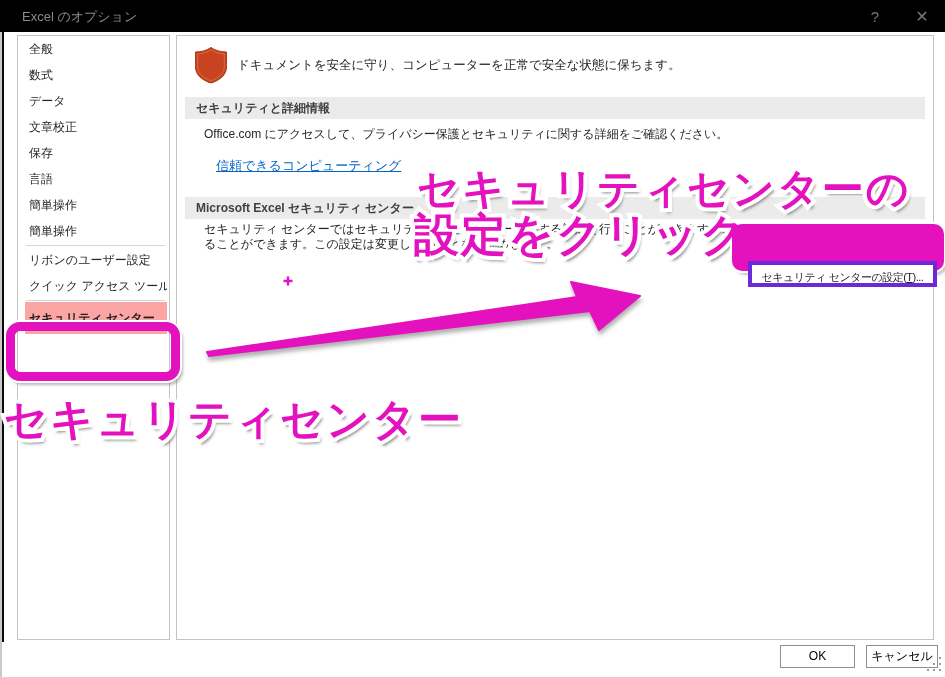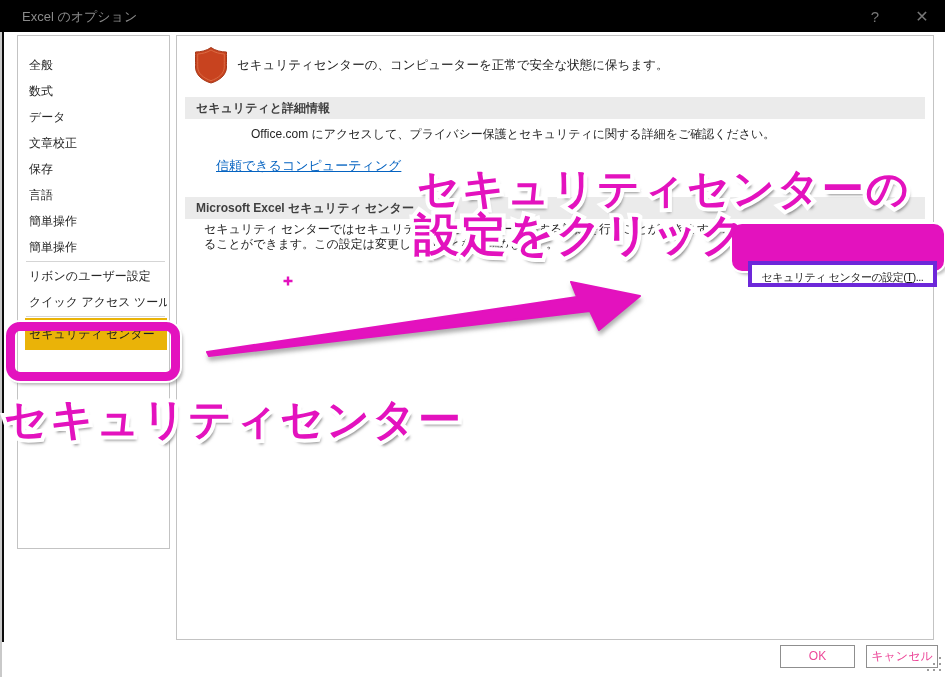--- a/index.html
+++ b/index.html
@@ -13,57 +13,57 @@
   .speck-red   { position:absolute; left:0; top:143; width:3px; height:10px; background:#7a2a1e; }
   .speck-green { position:absolute; left:0; top:613; width:3px; height:10px; background:#1f5c30; }
   .edge-bottom { position:absolute; left:0; top:674; width:945px; height:2px; background:#ababab; }
   .edge-right  { position:absolute; left:943; top:0; width:2px; height:677px; background:#c9c9c9; }
   .titlebar { position:absolute; left:0; top:0; width:945px; height:32px; background:#000000; }
   .title { position:absolute; left:22px; top:8px; font-size:13px; color:#8a8a8a; }
   .btn-help  { position:absolute; left:862px; top:5px; width:26px; height:24px; font-size:15px; color:#767676; text-align:center; line-height:24px; cursor:default; }
   .btn-close { position:absolute; left:908px; top:4px; width:28px; height:26px; font-size:16px; color:#767676; text-align:center; line-height:26px; cursor:default; }
   
   .sidebar {
-    position:absolute; left:17px; top:35px; width:153px; height:514px;
-    background:#fff; border:1px solid #c3c3c3; padding-top:16px; overflow:hidden;
+    position:absolute; left:17px; top:35px; width:153px; height:605px;
+    background:#fff; border:1px solid #c3c3c3; padding-top:0; overflow:hidden;
   }
   .side-item {
     height:26px; line-height:26px; font-size:12px; color:#262626;
     margin:0 2px 0 7px; padding-left:4px; white-space:nowrap; overflow:hidden; cursor:default;
   }
-  .side-item.selected { background:#eab308; height:32px; line-height:32px; color:#1e1e1e; }
+  .side-item.selected { background:#fca5a5; height:32px; line-height:32px; color:#1e1e1e;font-weight:bold; }
   .side-divider { border-top:1px solid #d5d5d5; margin:1px 4px 1px 8px; height:0; }
   
   .main {
     position:absolute; left:176px; top:35px; width:758px; height:605px;
     background:#fff; border:1px solid #c3c3c3;
   }
   .shield { position:absolute; left:16px; top:10px; width:36px; height:38px; }
   .intro-text { position:absolute; left:60px; top:21px; font-size:12.5px; color:#262626; white-space:nowrap; }
   .section-bar {
     position:absolute; left:8px; width:740px; height:22px; background:#ebebeb;
     font-size:12px; font-weight:bold; color:#3f3f3f; line-height:22px; padding-left:11px;
     white-space:nowrap; overflow:hidden;
   }
   .bar1 { top:61px; }
   .bar2 { top:161px; }
-  .office-text { position:absolute; left:27px; top:90px; font-size:12px; white-space:nowrap;margin-left:47px; }
+  .office-text { position:absolute; left:27px; top:90px; font-size:12px; white-space:nowrap; }
   .link { position:absolute; left:39px; top:121px; font-size:13px; color:#0563c1; text-decoration:underline; white-space:nowrap; cursor:pointer; }
   .tc-body { position:absolute; left:27px; top:186px; width:548px; font-size:12px; line-height:15px; color:#242424; }
   .tc-line { white-space:nowrap; overflow:hidden; }
   .trust-btn {
     position:absolute; left:571px; top:201px; width:189px; height:26px; z-index:30;
     background:#fff; border:4px solid #6d28d9; font-size:11px; letter-spacing:-0.5px;
     text-align:center; line-height:24px; color:#1e1e1e; white-space:nowrap; overflow:hidden; cursor:default;margin-top:24px;
   }
   .trust-btn .key { text-decoration:underline; }
   
   .footer-btn {
     position:absolute; top:645px; height:23px; background:#fff; border:1px solid #8f8f8f;
-    font-size:12px; color:#ec4899; text-align:center; line-height:21px; cursor:default;
+    font-size:12px; color:#000000; text-align:center; line-height:21px; cursor:default;
   }
   .btn-ok { left:780px; width:75px; }
   .btn-cancel { left:866px; width:72px; }
   .grip { position:absolute; width:2px; height:2px; background:#9b9b9b; }
   
   .overlay { position:absolute; inset:0; z-index:10; pointer-events:none; }
   .hl-box-sidebar {
     position:absolute; left:6px; top:322px; width:174px; height:59px;
     border:9px solid #e312be; border-radius:14px;
     box-shadow:0 0 0 2px #ffffff, 3px 4px 3px rgba(120,120,120,0.5);
@@ -116,21 +116,21 @@
   <div class="side-item">クイック アクセス ツール バー</div>
   <div class="side-divider"></div>
   <div class="side-item selected">セキュリティ センター</div>
 </div>
 
 <div class="main">
   <svg class="shield" viewBox="0 0 36 38">
     <path d="M18 1.5 C22 4.5 28 6 33.5 6 C33.5 13 33.5 18 33.5 21 C33.5 29 26.5 34.5 18 37 C9.5 34.5 2.5 29 2.5 21 C2.5 18 2.5 13 2.5 6 C8 6 14 4.5 18 1.5 Z" fill="#c8431f" stroke="#a53819" stroke-width="1"></path>
     <path d="M18 4 C21.5 6.3 26.8 7.8 31.3 8 C31.3 13.5 31.3 18 31.3 20.8 C31.3 27.5 25.3 32.3 18 34.7 C10.7 32.3 4.7 27.5 4.7 20.8 C4.7 18 4.7 13.5 4.7 8 C9.2 7.8 14.5 6.3 18 4 Z" fill="none" stroke="#d96a43" stroke-width="1"></path>
   </svg>
-  <div class="intro-text">セキュリティセンターの、コンピューターを正常で安全な状態に保ちます。</div>
+  <div class="intro-text">ドキュメントを安全に守り、コンピューターを正常で安全な状態に保ちます。</div>
 
   <div class="section-bar bar1">セキュリティと詳細情報</div>
   <div class="office-text">Office.com にアクセスして、プライバシー保護とセキュリティに関する詳細をご確認ください。</div>
   <div class="link">信頼できるコンピューティング</div>
 
   <div class="section-bar bar2">Microsoft Excel セキュリティ センター</div>
   <div class="tc-body">
     <div class="tc-line">セキュリティ センターではセキュリティとプライバシーに関する設定を行うことができます。この設定により、コンピューターを保護す</div>
     <div class="tc-line">ることができます。この設定は変更しないことをお勧めします。</div>
   </div>

